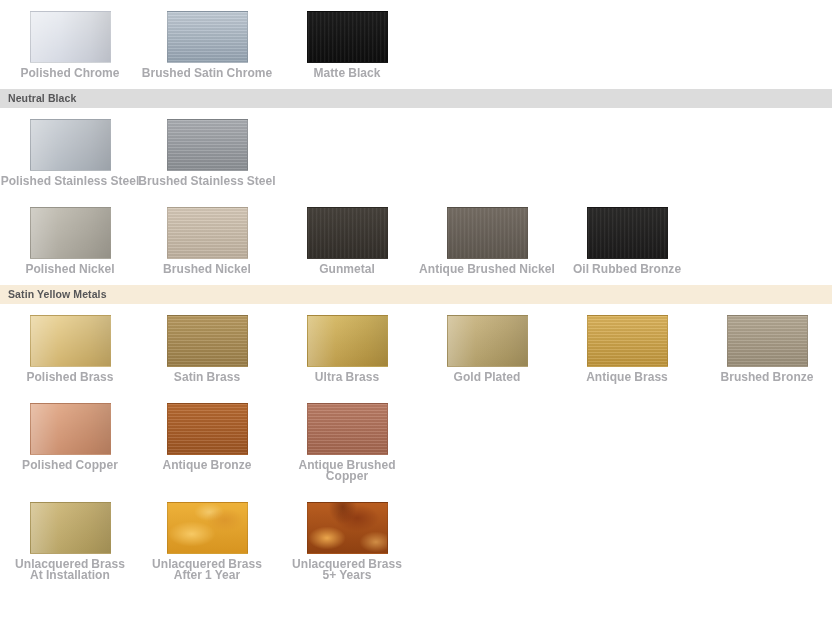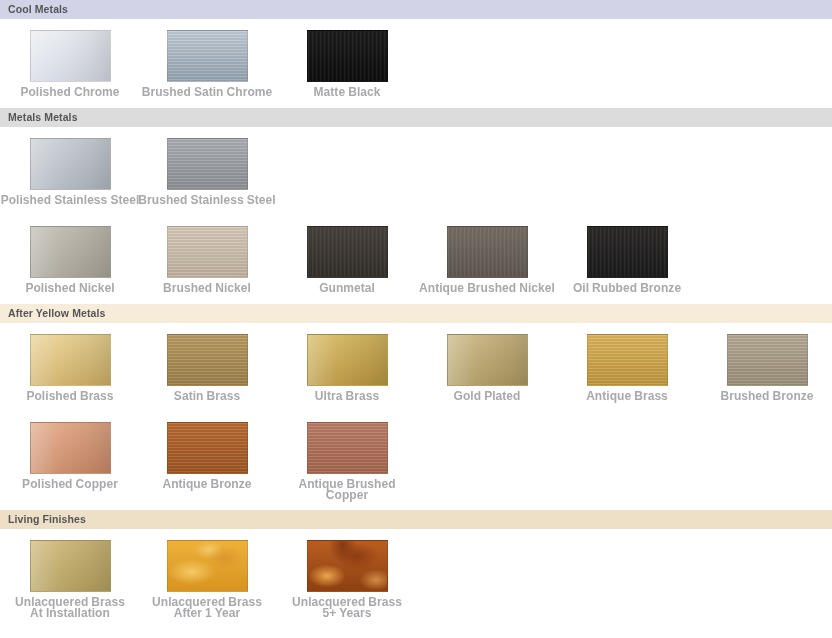--- a/index.html
+++ b/index.html
@@ -128,44 +128,42 @@
       radial-gradient(ellipse 30px 18px at 62% 30%, rgba(120,40,12,0.55), rgba(120,40,12,0) 74%),
       radial-gradient(ellipse 18px 22px at 44% 8%, rgba(90,30,10,0.55), rgba(90,30,10,0) 78%),
       radial-gradient(ellipse 22px 14px at 86% 78%, rgba(255,200,110,0.55), rgba(255,200,110,0) 75%);
   }
 </style>
 </head>
 <body>
 
 <div id="board">
     <div class="section">
-      <div class="section-header" style="background: rgb(210, 211, 230); color: rgb(85, 85, 87);">Cool Metals</div>
       <div class="swatch-row"><div class="swatch-cell first"><div class="chip-wrap"><div class="chip" style="background: linear-gradient(rgb(233, 236, 241), rgb(212, 216, 226));"><div class="chip-inner gloss-lr"></div></div></div><span class="chip-label" style="color: rgb(169, 169, 173);">Polished Chrome</span></div><div class="swatch-cell"><div class="chip-wrap"><div class="chip" style="background: linear-gradient(rgb(194, 204, 214), rgb(149, 163, 177));"><div class="chip-inner tex-h"></div></div></div><span class="chip-label" style="color: rgb(169, 169, 173);">Brushed Satin Chrome</span></div><div class="swatch-cell"><div class="chip-wrap"><div class="chip" style="background: linear-gradient(rgb(28, 28, 28), rgb(13, 13, 13));"><div class="chip-inner tex-v"></div></div></div><span class="chip-label" style="color: rgb(169, 169, 173);">Matte Black</span></div></div>
       <div class="row-pad"></div>
     </div>
     <div class="section">
-      <div class="section-header" style="background: rgb(220, 220, 220); color: rgb(85, 85, 87);">Metals Metals</div>
+      <div class="section-header" style="background: rgb(220, 220, 220); color: rgb(85, 85, 87);">Neutral Black</div>
       <div class="swatch-row"><div class="swatch-cell first"><div class="chip-wrap"><div class="chip" style="background: linear-gradient(rgb(201, 206, 212), rgb(177, 184, 192));"><div class="chip-inner gloss-lr"></div></div></div><span class="chip-label" style="color: rgb(169, 169, 173);">Polished Stainless Steel</span></div><div class="swatch-cell"><div class="chip-wrap"><div class="chip" style="background: linear-gradient(rgb(171, 174, 179), rgb(139, 143, 148));"><div class="chip-inner tex-h"></div></div></div><span class="chip-label" style="color: rgb(169, 169, 173);">Brushed Stainless Steel</span></div></div>
       <div class="row-pad"></div>
     </div>
     <div class="section">
       <div class="swatch-row"><div class="swatch-cell first"><div class="chip-wrap"><div class="chip" style="background: linear-gradient(rgb(191, 187, 176), rgb(169, 165, 154));"><div class="chip-inner gloss-lr"></div></div></div><span class="chip-label" style="color: rgb(169, 169, 173);">Polished Nickel</span></div><div class="swatch-cell"><div class="chip-wrap"><div class="chip" style="background: linear-gradient(rgb(214, 201, 184), rgb(191, 177, 159));"><div class="chip-inner tex-h"></div></div></div><span class="chip-label" style="color: rgb(169, 169, 173);">Brushed Nickel</span></div><div class="swatch-cell"><div class="chip-wrap"><div class="chip" style="background: linear-gradient(rgb(69, 64, 58), rgb(50, 46, 41));"><div class="chip-inner tex-v"></div></div></div><span class="chip-label" style="color: rgb(169, 169, 173);">Gunmetal</span></div><div class="swatch-cell"><div class="chip-wrap"><div class="chip" style="background: linear-gradient(rgb(116, 108, 99), rgb(94, 87, 79));"><div class="chip-inner tex-v"></div></div></div><span class="chip-label" style="color: rgb(169, 169, 173);">Antique Brushed Nickel</span></div><div class="swatch-cell"><div class="chip-wrap"><div class="chip" style="background: linear-gradient(rgb(42, 41, 40), rgb(27, 26, 26));"><div class="chip-inner tex-v"></div></div></div><span class="chip-label" style="color: rgb(169, 169, 173);">Oil Rubbed Bronze</span></div></div>
       <div class="row-pad"></div>
     </div>
     <div class="section">
-      <div class="section-header" style="background: rgb(247, 236, 217); color: rgb(85, 85, 87);">After Yellow Metals</div>
+      <div class="section-header" style="background: rgb(247, 236, 217); color: rgb(85, 85, 87);">Satin Yellow Metals</div>
       <div class="swatch-row"><div class="swatch-cell first"><div class="chip-wrap"><div class="chip" style="background: linear-gradient(rgb(232, 208, 147), rgb(207, 176, 103));"><div class="chip-inner gloss-lr"></div></div></div><span class="chip-label" style="color: rgb(169, 169, 173);">Polished Brass</span></div><div class="swatch-cell"><div class="chip-wrap"><div class="chip" style="background: linear-gradient(rgb(184, 154, 96), rgb(155, 127, 74));"><div class="chip-inner tex-h"></div></div></div><span class="chip-label" style="color: rgb(169, 169, 173);">Satin Brass</span></div><div class="swatch-cell"><div class="chip-wrap"><div class="chip" style="background: linear-gradient(rgb(212, 183, 98), rgb(185, 151, 66));"><div class="chip-inner gloss-lr"></div></div></div><span class="chip-label" style="color: rgb(169, 169, 173);">Ultra Brass</span></div><div class="swatch-cell"><div class="chip-wrap"><div class="chip" style="background: linear-gradient(rgb(200, 180, 129), rgb(173, 153, 98));"><div class="chip-inner gloss-lr"></div></div></div><span class="chip-label" style="color: rgb(169, 169, 173);">Gold Plated</span></div><div class="swatch-cell"><div class="chip-wrap"><div class="chip" style="background: linear-gradient(rgb(220, 180, 92), rgb(191, 149, 60));"><div class="chip-inner tex-h"></div></div></div><span class="chip-label" style="color: rgb(169, 169, 173);">Antique Brass</span></div><div class="swatch-cell"><div class="chip-wrap"><div class="chip" style="background: linear-gradient(rgb(181, 169, 148), rgb(155, 143, 122));"><div class="chip-inner tex-h"></div></div></div><span class="chip-label" style="color: rgb(169, 169, 173);">Brushed Bronze</span></div></div>
       <div class="row-pad"></div>
     </div>
     <div class="section">
       <div class="swatch-row"><div class="swatch-cell first"><div class="chip-wrap"><div class="chip" style="background: linear-gradient(rgb(224, 167, 134), rgb(201, 138, 104));"><div class="chip-inner gloss-lr"></div></div></div><span class="chip-label" style="color: rgb(169, 169, 173);">Polished Copper</span></div><div class="swatch-cell"><div class="chip-wrap"><div class="chip" style="background: linear-gradient(rgb(184, 106, 49), rgb(156, 84, 34));"><div class="chip-inner tex-h"></div></div></div><span class="chip-label" style="color: rgb(169, 169, 173);">Antique Bronze</span></div><div class="swatch-cell"><div class="chip-wrap"><div class="chip" style="background: linear-gradient(rgb(187, 125, 102), rgb(163, 101, 78));"><div class="chip-inner tex-h"></div></div></div><span class="chip-label" style="color: rgb(169, 169, 173);">Antique Brushed Copper</span></div></div>
       <div class="row-pad"></div>
     </div>
     <div class="section">
-      <div class="section-header" style="background: rgb(238, 224, 198); color: rgb(85, 85, 87);">Living Finishes</div>
       <div class="swatch-row"><div class="swatch-cell first"><div class="chip-wrap"><div class="chip" style="background: linear-gradient(rgb(204, 182, 120), rgb(181, 160, 95));"><div class="chip-inner gloss-lr"></div></div></div><span class="chip-label" style="color: rgb(169, 169, 173);">
             <span class="l2">Unlacquered Brass</span>
             <span class="l2">At Installation</span>
           </span></div><div class="swatch-cell"><div class="chip-wrap"><div class="chip" style="background: linear-gradient(rgb(237, 177, 58), rgb(215, 148, 32));"><div class="chip-inner patina-1"></div></div></div><span class="chip-label" style="color: rgb(169, 169, 173);">
             <span class="l2">Unlacquered Brass</span>
             <span class="l2">After 1 Year</span>
           </span></div><div class="swatch-cell"><div class="chip-wrap"><div class="chip" style="background: linear-gradient(rgb(184, 93, 32), rgb(142, 64, 17));"><div class="chip-inner patina-2"></div></div></div><span class="chip-label" style="color: rgb(169, 169, 173);">
             <span class="l2">Unlacquered Brass</span>
             <span class="l2">5+ Years</span>
           </span></div></div>

